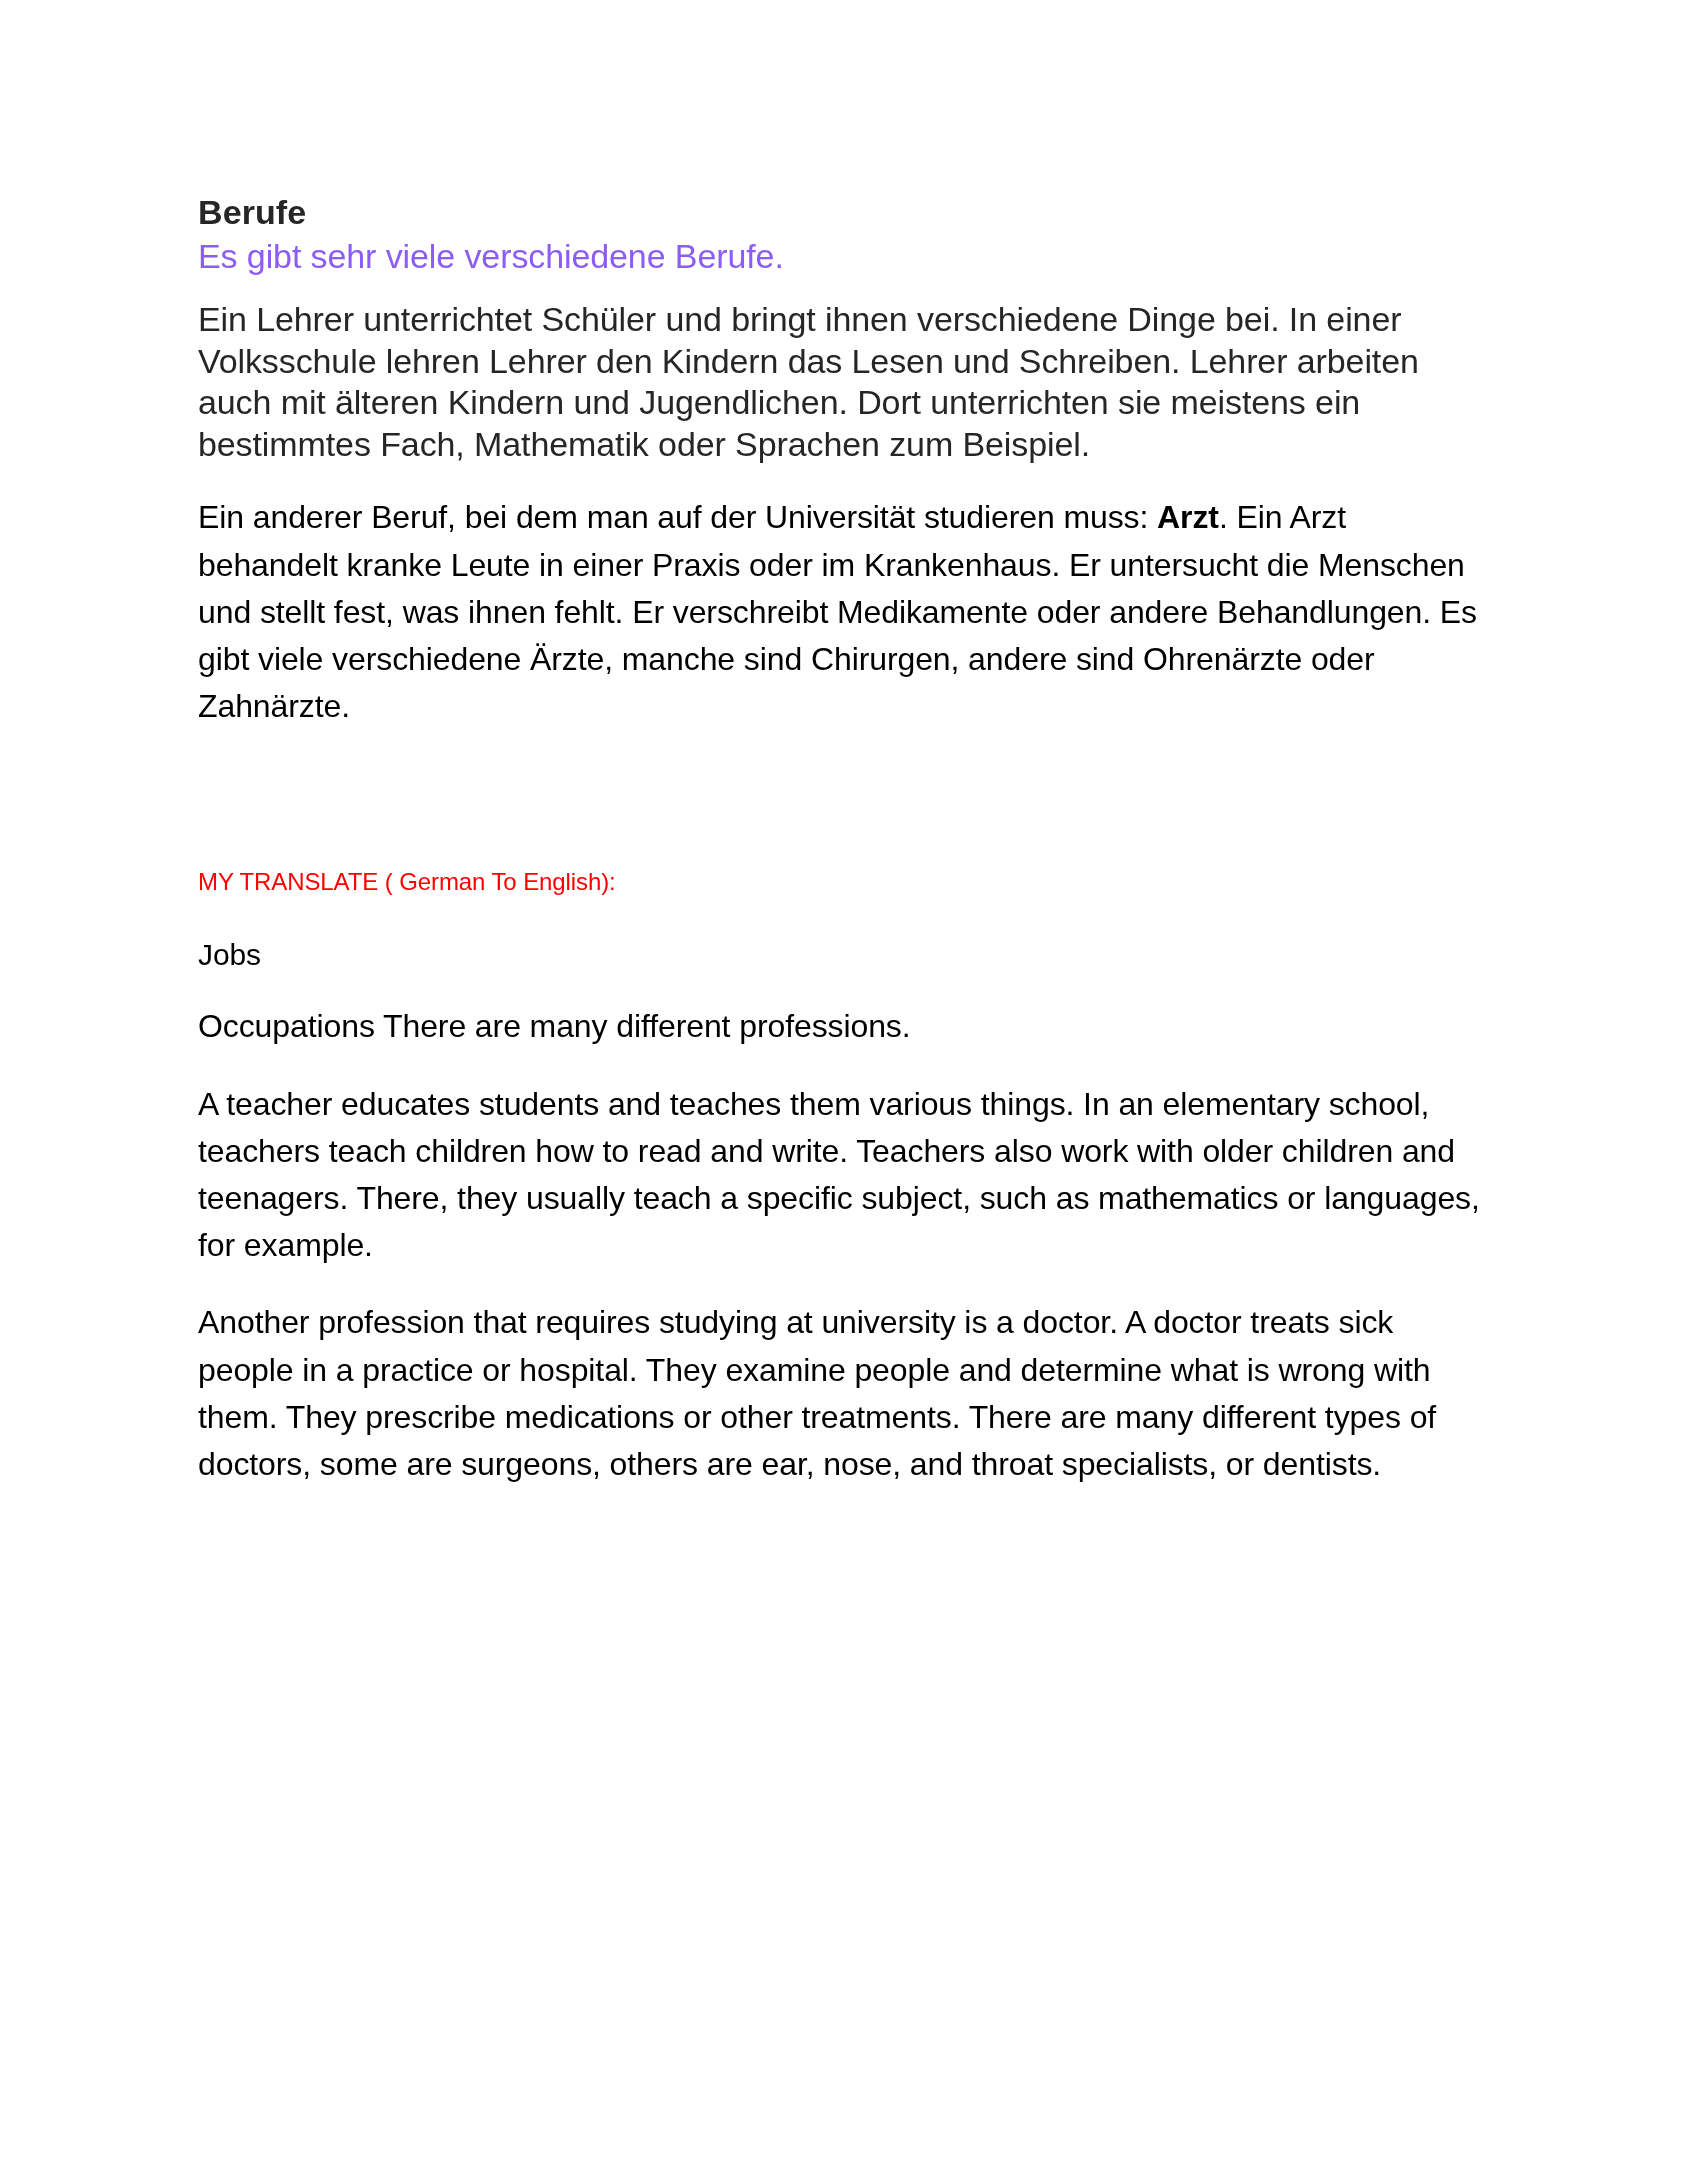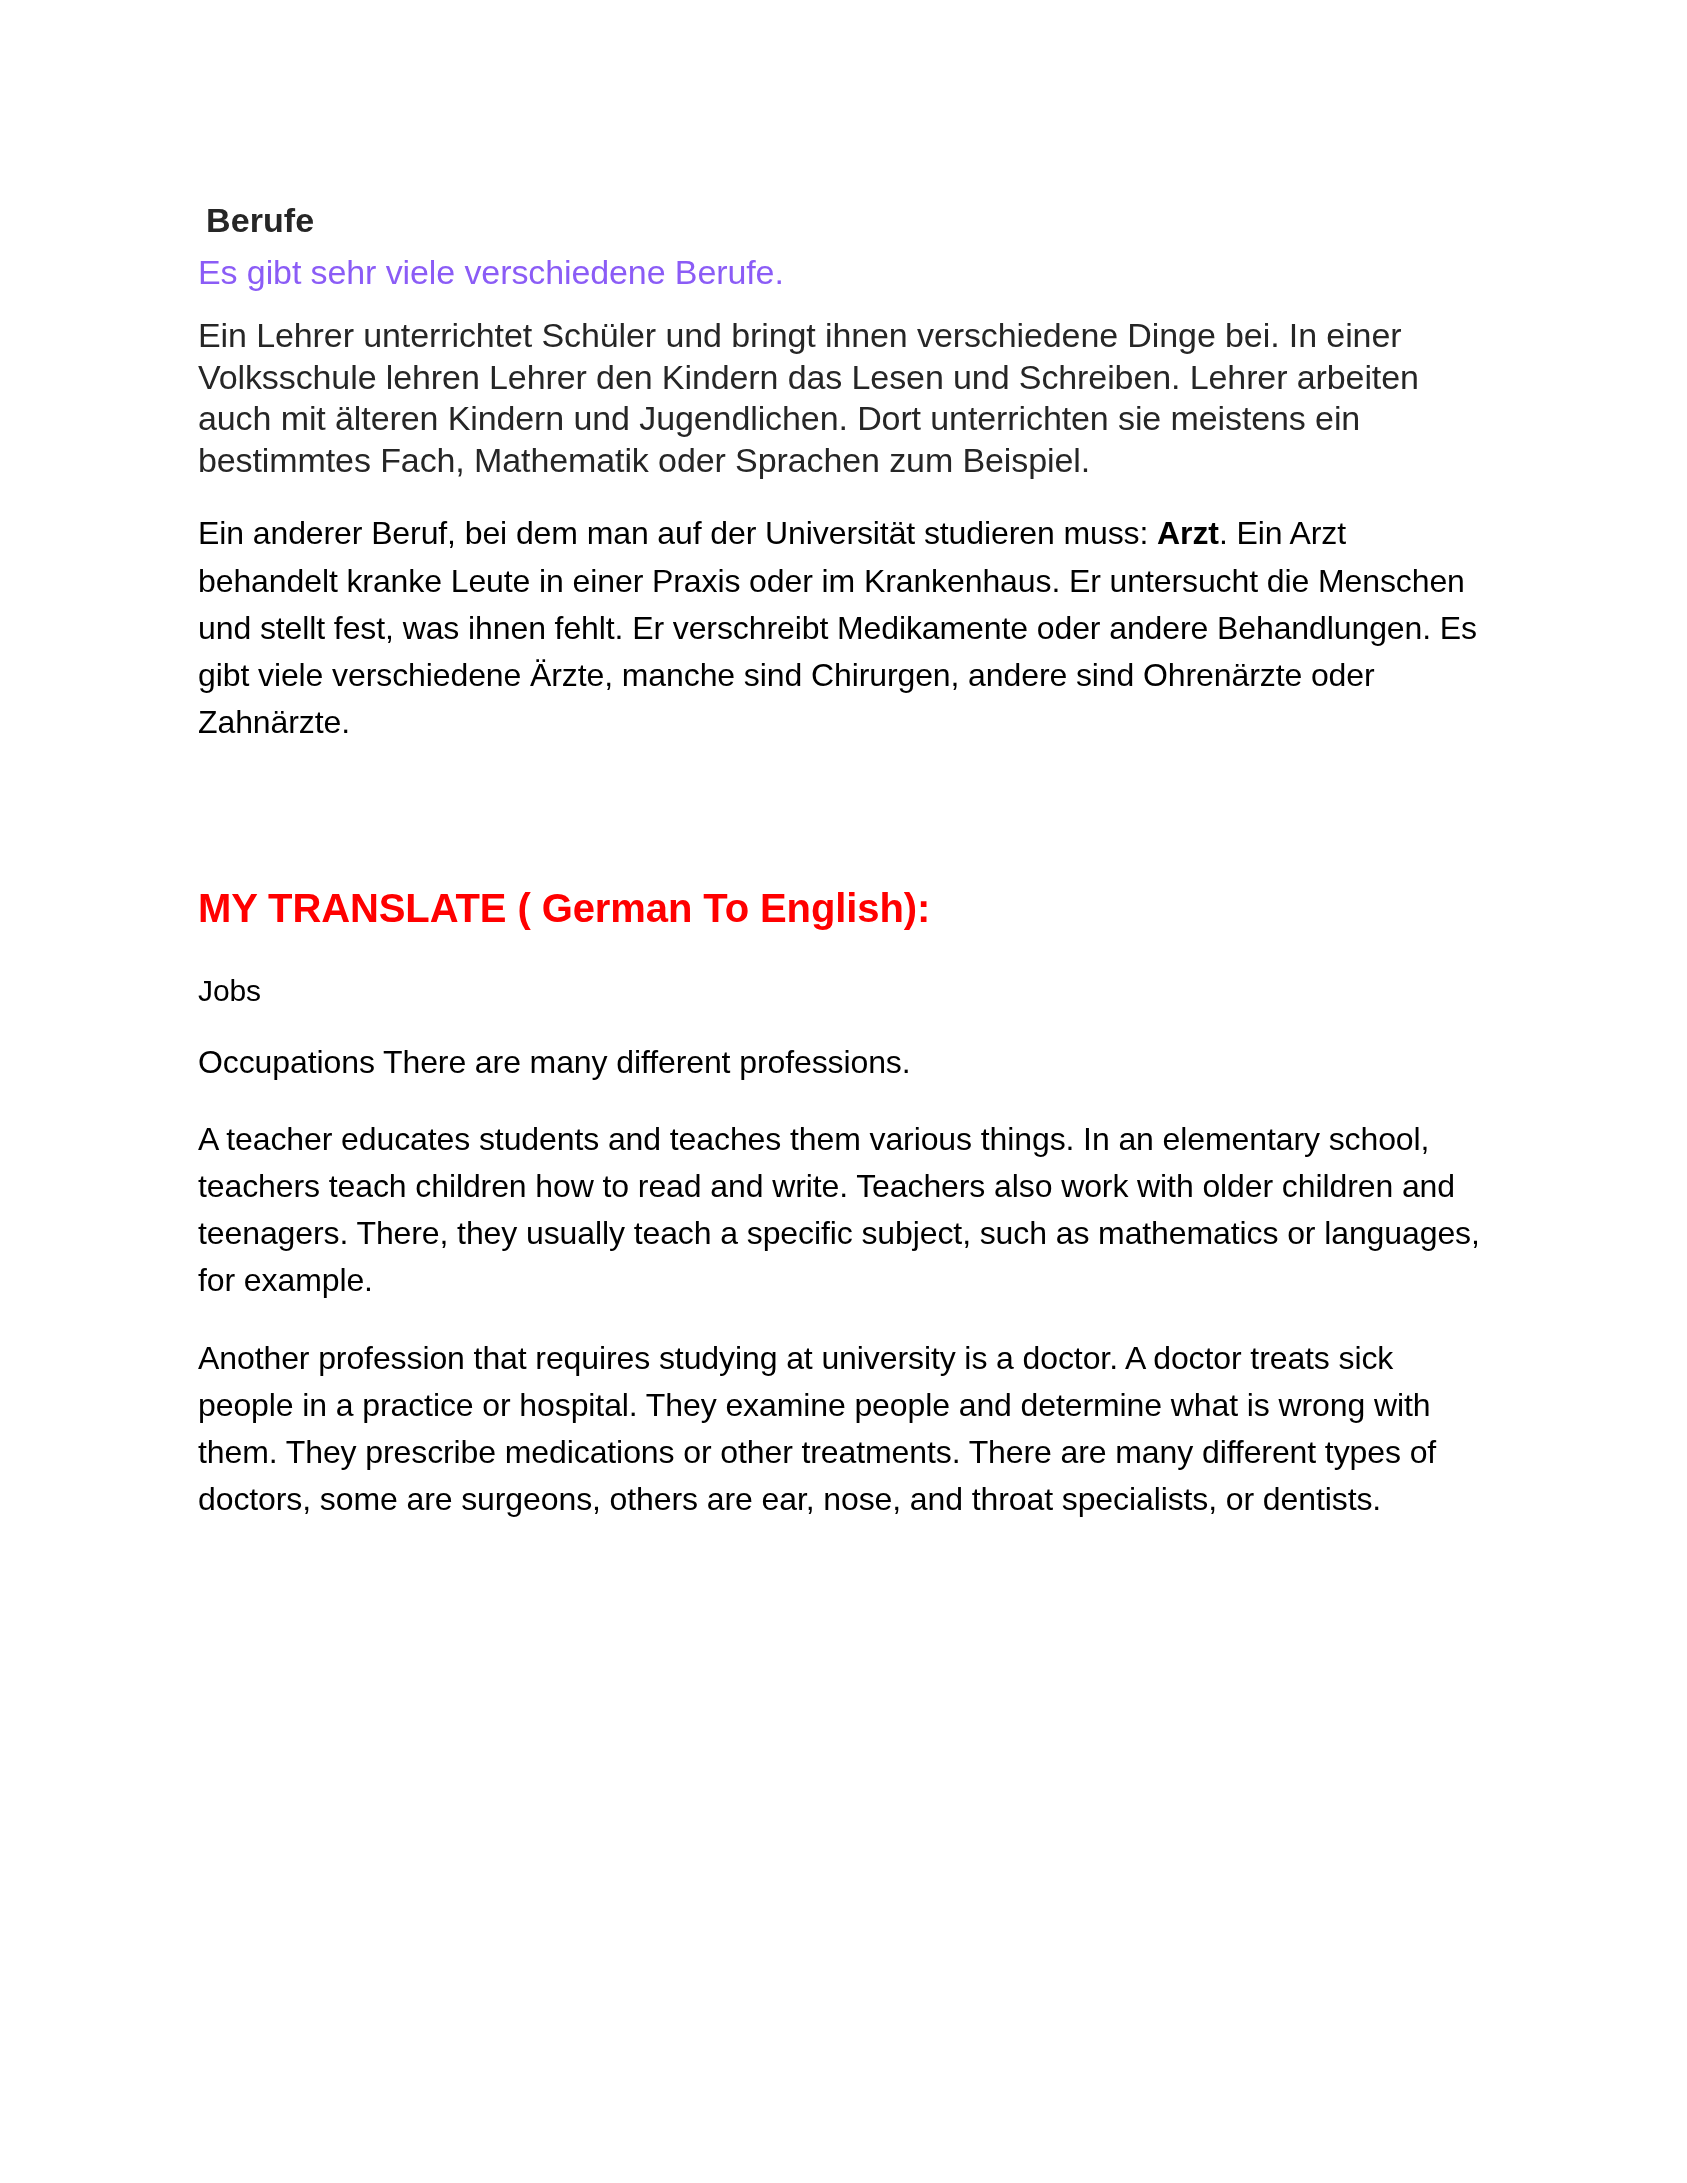--- a/index.html
+++ b/index.html
@@ -23,21 +23,21 @@
     width: 1287px;
   }
 
   
   .de-heading {
     font-family: "Liberation Sans", sans-serif;
     font-weight: bold;
     font-size: 34px;
     line-height: 1.16;
     color: #262626;
-    margin: 8px;
+    margin: 0;
     padding-top: 193px;
     letter-spacing: 0.1px;
   }
   .de-lead {
     font-family: "Liberation Sans", sans-serif;
     font-weight: normal;
     font-size: 34px;
     line-height: 1.22;
     color: #8b5cf6;
     margin: 0;
@@ -64,22 +64,22 @@
     color: #000000;
     margin: 0;
     padding-top: 29px;
     letter-spacing: -0.1px;
   }
   .de-para2 b { font-weight: bold; color: #000000; text-align: right; }
 
   
   .translate-heading {
     font-family: "Liberation Sans", sans-serif;
-    font-weight: bold;
-    font-size: 40px;
+    font-weight: normal;
+    font-size: 24px;
     line-height: 1.2;
     margin: 0;
     padding-top: 138px;
     letter-spacing: -0.1px;
   }
 
   
   .en-heading {
     font-family: "Liberation Sans", sans-serif;
     font-weight: normal;

